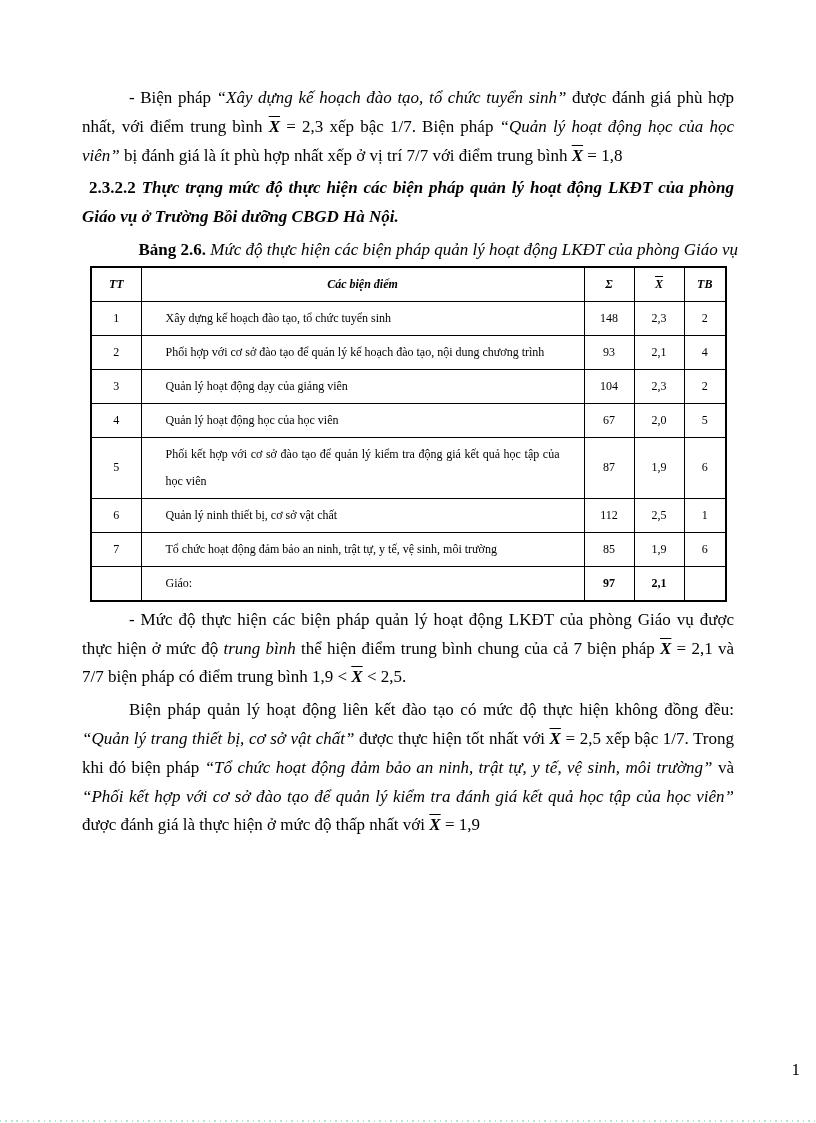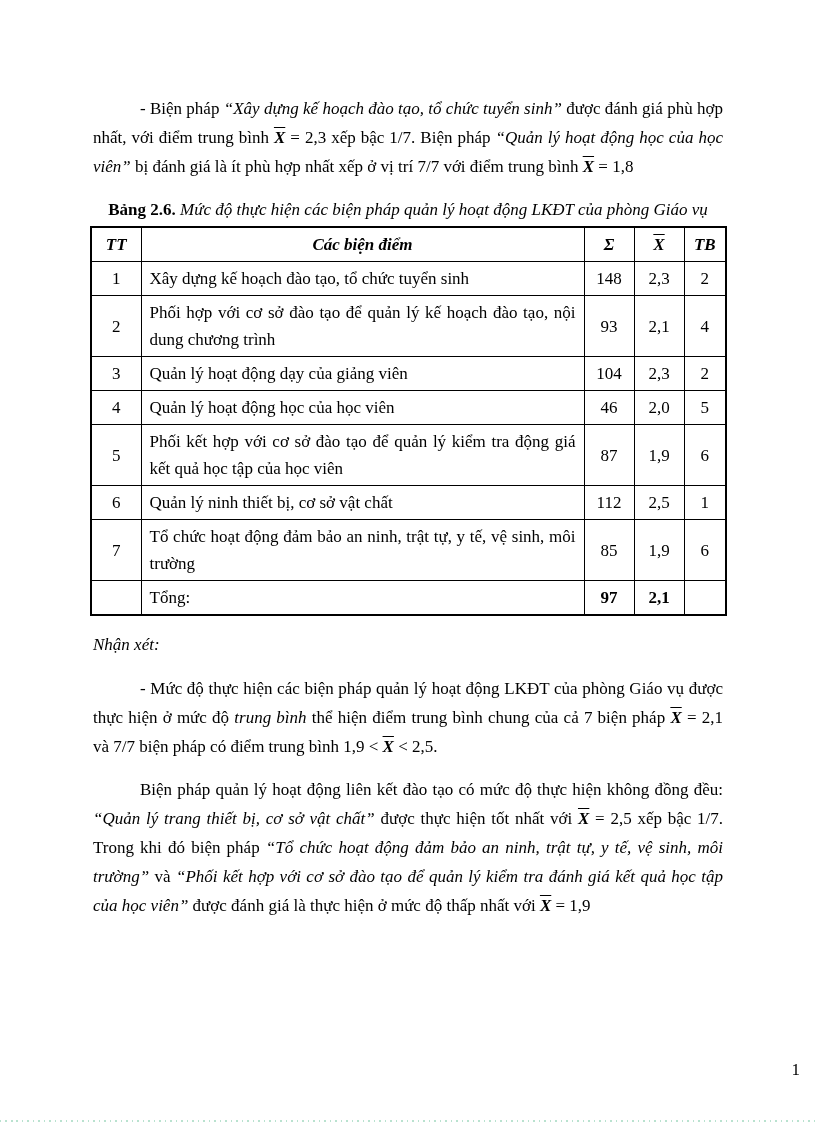--- a/index.html
+++ b/index.html
@@ -12,57 +12,57 @@
     background: #ffffff;
     font-family: "Liberation Serif", "DejaVu Serif", serif;
     font-size: 17px;
     line-height: 28.8px;
     color: #000000;
     overflow: hidden;
   }
   .content {
     padding: 80px 78px 0 78px;
   }
-  p.para { margin: 15px; text-align: justify; }
+  p.para { margin: 4px; text-align: justify; }
   .indent { text-indent: 47px; }
   .em { font-style: italic; }
   .b  { font-weight: bold; }
   .xbar {
     font-weight: bold;
     font-style: italic;
     text-decoration: overline;
   }
   .heading { font-weight: bold; text-indent: 7px; margin-top: 2px; }
-  .caption { margin: 0; text-align: center; white-space: nowrap; }
+  .caption { margin: 0; text-align: right; white-space: nowrap; }
   .nhanxet { font-style: italic; margin-top: 4px; }
 
   table.measures {
     border-collapse: collapse;
     table-layout: fixed;
     width: 635px;
     margin: 1px 0 0 12px;
     border: 2px solid #000;
-    font-size: 17px;
+    font-size: 12px;
     line-height: 27px;
   }
   table.measures th, table.measures td {
     border: 1px solid #000;
     padding: 2px 6px;
     vertical-align: middle;
   }
   table.measures thead th {
     font-weight: bold;
     font-style: italic;
     text-align: center;
     padding: 3px 2px;
   }
   table.measures td { text-align: center; }
   table.measures td:nth-child(2) {
     text-align: justify;
-    padding: 3px 8px;
+    padding: 3px 24px;
   }
   table.measures .total-label { text-align: left; padding-left: 8px; }
   table.measures .bold { font-weight: bold; margin-top: 22px; }
 
   .page-number {
     position: absolute;
     right: 16px;
     bottom: 38px;
     font-size: 17px;
   }
@@ -80,20 +80,21 @@
   }
 </style>
 </head>
 <body>
 
 <div class="page">
   <div class="content">
 
     <p class="para indent"><span>- Biện pháp </span><span class="em">“Xây dựng kế hoạch đào tạo, tổ chức tuyển sinh”</span><span> được đánh giá phù hợp nhất, với điểm trung bình </span><span class="xbar">X</span><span> = 2,3 xếp bậc 1/7. Biện pháp </span><span class="em">“Quản lý hoạt động học của học viên”</span><span> bị đánh giá là ít phù hợp nhất xếp ở vị trí 7/7 với điểm trung bình </span><span class="xbar">X</span><span> = 1,8</span></p>
 
+    <p class="para heading"><span class="b">2.3.2.2 </span><span class="em b">Thực trạng mức độ thực hiện các biện pháp quản lý hoạt động LKĐT của phòng Giáo vụ ở Trường Bồi dưỡng CBGD Hà Nội.</span></p>
 
     <p class="caption"><span class="b">Bảng 2.6.</span><span class="em"> Mức độ thực hiện các biện pháp quản lý hoạt động LKĐT của phòng Giáo vụ</span></p>
 
     <table class="measures">
       <colgroup>
         <col style="width:50px">
         <col style="width:443px">
         <col style="width:50px">
         <col style="width:50px">
         <col style="width:42px">
@@ -125,21 +126,21 @@
           <tr>
             <td>3</td>
             <td>Quản lý hoạt động dạy của giảng viên</td>
             <td>104</td>
             <td>2,3</td>
             <td>2</td>
           </tr>
           <tr>
             <td>4</td>
             <td>Quản lý hoạt động học của học viên</td>
-            <td>46</td>
+            <td>67</td>
             <td>2,0</td>
             <td>5</td>
           </tr>
           <tr>
             <td>5</td>
             <td>Phối kết hợp với cơ sở đào tạo để quản lý kiểm tra động giá kết quả học tập của học viên</td>
             <td>87</td>
             <td>1,9</td>
             <td>6</td>
           </tr>
@@ -154,29 +155,28 @@
             <td>7</td>
             <td>Tổ chức hoạt động đảm bảo an ninh, trật tự, y tế, vệ sinh,  môi trường</td>
             <td>85</td>
             <td>1,9</td>
             <td>6</td>
           </tr>
         </tbody>
       <tbody>
         <tr>
           <td></td>
-          <td class="total-label">Tổng:</td>
+          <td class="total-label">Giáo:</td>
           <td class="bold">97</td>
           <td class="bold">2,1</td>
           <td></td>
         </tr>
       </tbody>
     </table>
 
-    <p class="para nhanxet">Nhận xét:</p>
 
     <p class="para indent"><span>- Mức độ thực hiện các biện pháp quản lý hoạt động LKĐT của phòng Giáo vụ  được thực hiện ở mức độ </span><span class="em">trung bình</span><span> thể hiện điểm trung bình chung của cả 7 biện pháp </span><span class="xbar">X</span><span> = 2,1 và 7/7 biện pháp có điểm trung bình 1,9 &lt; </span><span class="xbar">X</span><span> &lt; 2,5.</span></p>
 
     <p class="para indent"><span>Biện pháp quản lý hoạt động liên kết đào tạo có mức độ thực hiện không đồng đều: </span><span class="em">“Quản lý trang thiết bị, cơ sở vật chất”</span><span> được thực hiện tốt nhất với </span><span class="xbar">X</span><span> = 2,5 xếp bậc 1/7. Trong khi đó biện pháp </span><span class="em">“Tổ chức hoạt động đảm bảo an ninh, trật tự, y tế, vệ sinh, môi trường”</span><span> và </span><span class="em">“Phối kết hợp với cơ sở đào tạo để quản lý kiểm tra đánh giá kết quả học tập của học viên”</span><span> được đánh giá là thực hiện ở mức độ thấp nhất với </span><span class="xbar">X</span><span> = 1,9</span></p>
 
   </div>
 
   <div class="page-number">1</div>
   <div class="bottom-dots"></div>
 </div>

